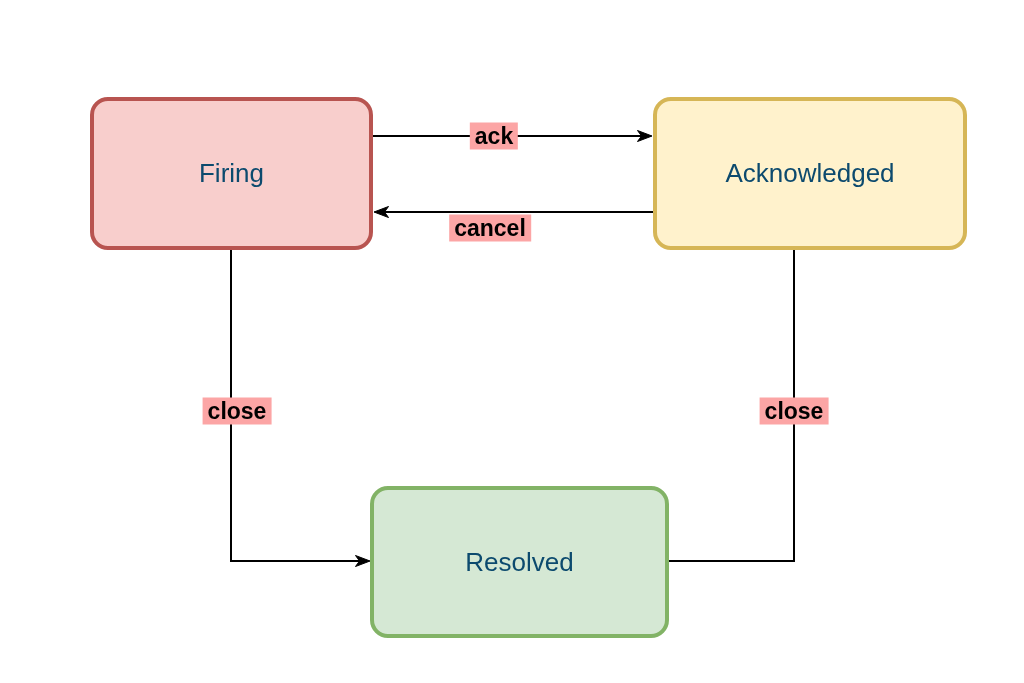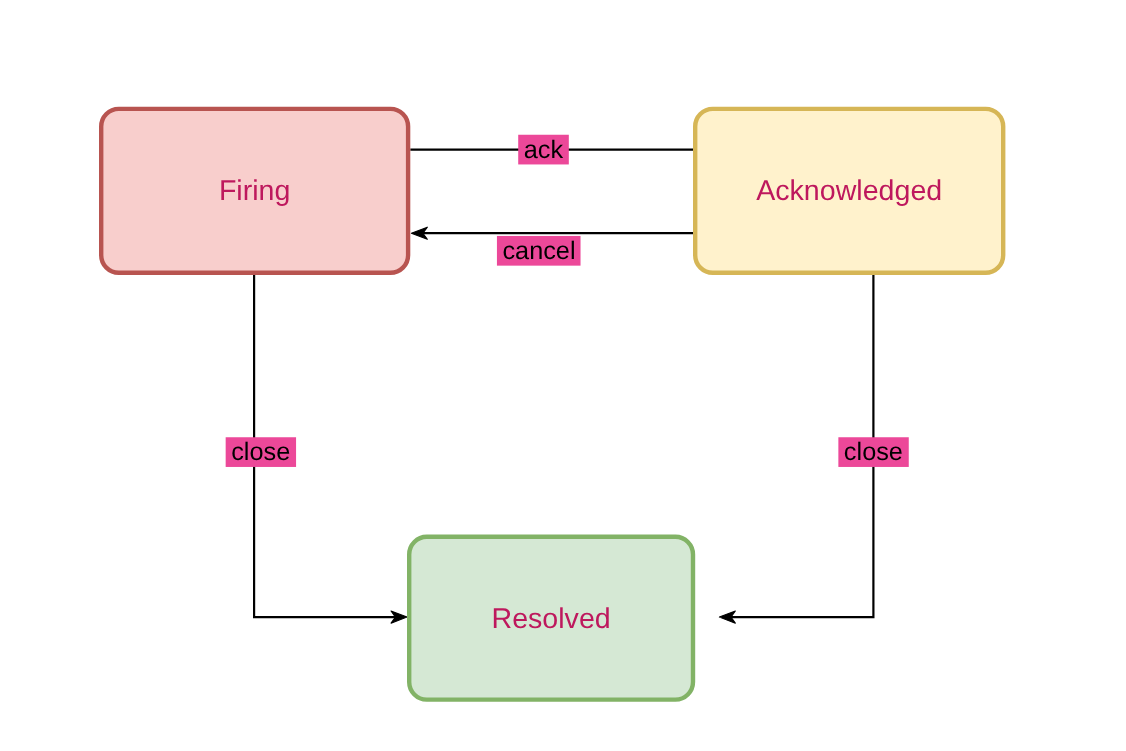--- a/index.html
+++ b/index.html
@@ -35,47 +35,48 @@
   }
   .node {
     position: absolute;
     box-sizing: border-box;
     border-radius: 18px;
     border: 4px solid;
     display: flex;
     align-items: center;
     justify-content: center;
     font-size: 26px;
-    color: #be185d;
+    color: #0c4a6e;
     text-align: center;
   }
   .node-firing {
     left: 90px; top: 97px; width: 283px; height: 153px;
     background: #f8cecc;
     border-color: #b85450;
   }
   .node-acknowledged {
-    left: 630px; top: 97px; width: 284px; height: 153px;
+    left: 653px; top: 97px; width: 314px; height: 153px;
     background: #fff2cc;
     border-color: #d6b656;
   }
   .node-resolved {
-    left: 370px; top: 486px; width: 262px; height: 152px;
+    left: 370px; top: 486px; width: 299px; height: 152px;
     background: #d5e8d4;
     border-color: #82b366;
   }
   .edge-label {
     position: absolute;
     transform: translate(-50%, -50%);
-    background: #ec4899;
+    background: #fca5a5;
     padding: 2px 5px;
     font-size: 23px;
     line-height: 1;
     color: #000000;
     white-space: nowrap;
+    font-weight: bold;
   }
   .label-ack    { left: 494px; top: 136px; }
   .label-cancel { left: 490px; top: 228px; }
   .label-close-left  { left: 237px; top: 411px; }
   .label-close-right { left: 794px; top: 411px; }
 </style>
 </head>
 <body>
 
 <div class="canvas">

